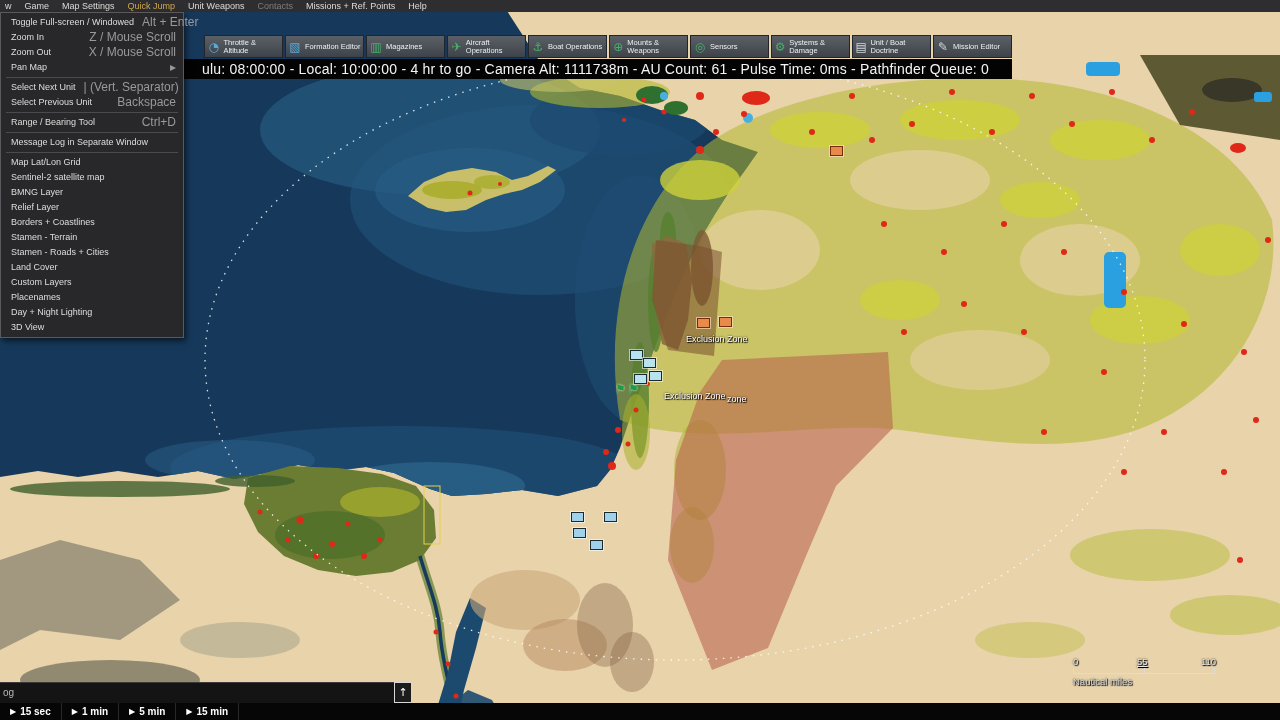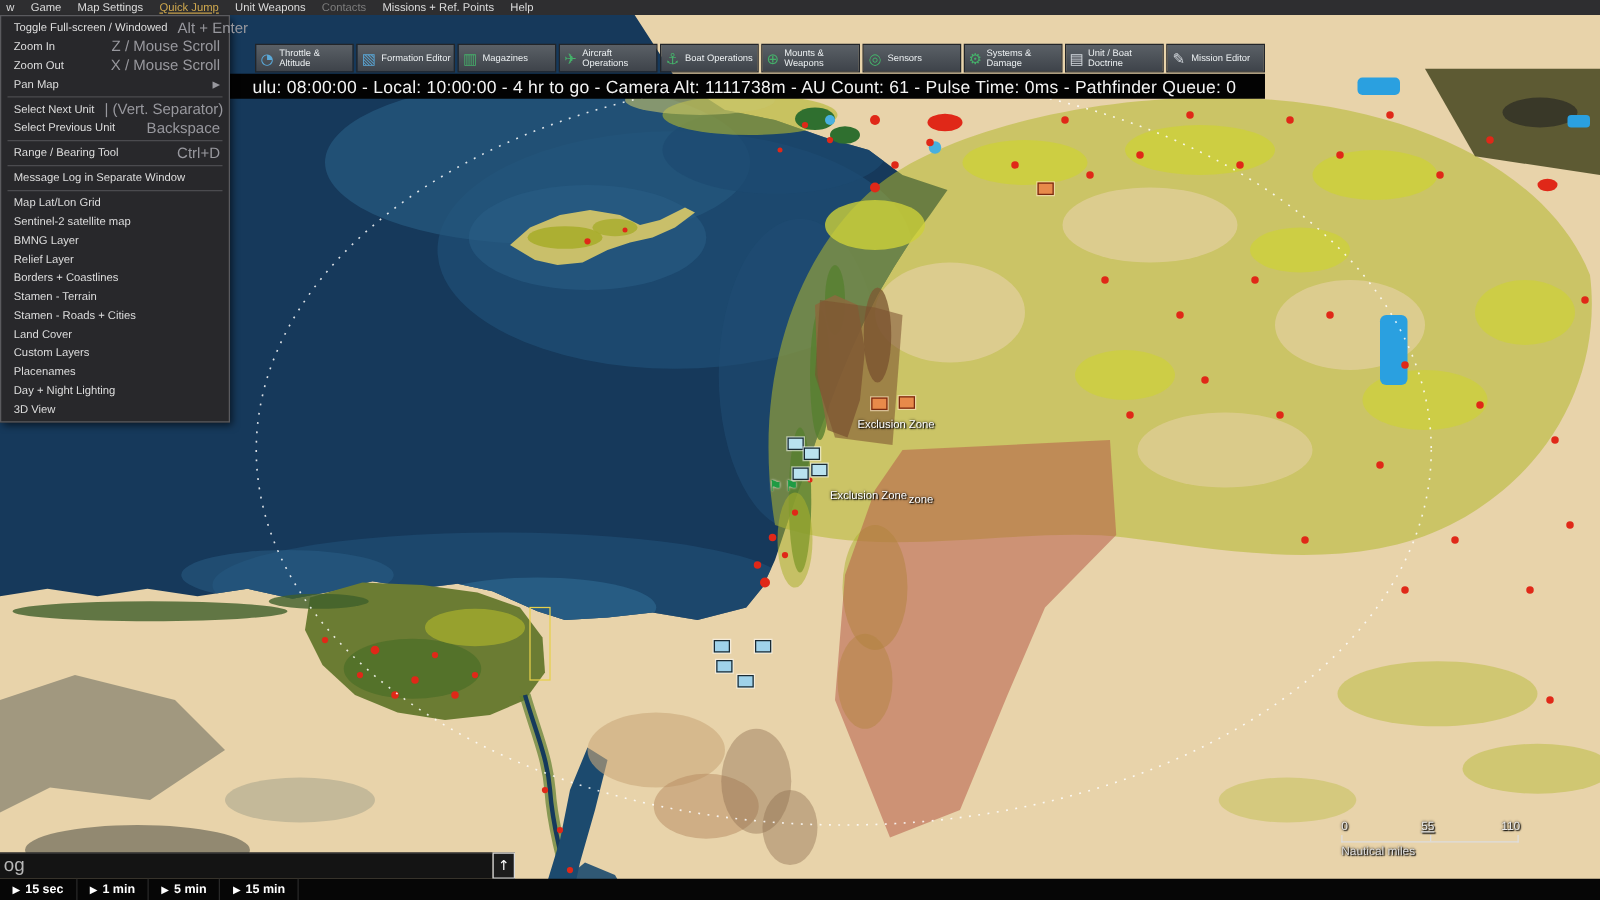--- a/index.html
+++ b/index.html
@@ -25,21 +25,21 @@
   #scale-tick-0{left:0;} #scale-tick-1{left:64px;text-decoration:underline;} #scale-tick-2{left:128px;}
   #scale-line{height:5px;border-left:1px solid #ddd;border-right:1px solid #ddd;
               border-bottom:1px solid #ddd;position:relative;}
   #scale-line i{position:absolute;left:70px;top:0;width:1px;height:5px;background:#ddd;}
   #scale-label{text-align:left;margin-top:2px;color:#ddd;}
   
   #menu-bar{position:absolute;left:0;top:0;width:1280px;height:12px;background:#2e2e30;
             z-index:5;display:flex;align-items:center;gap:13px;padding-left:5px;
             font-size:9px;color:#dcdcdc;box-sizing:border-box;}
   .menu-item{white-space:nowrap;cursor:default;}
-  .menu-item.highlight{color:#cfa84e;text-decoration:underline;}
+  .menu-item.highlight{color:#cfa84e;}
   .menu-item.disabled{color:#7d7d7d;}
   
   #dropdown{position:absolute;left:0;top:12px;width:184px;background:#28282b;
             border:1px solid #5a5a5e;z-index:6;padding:2px 0;box-sizing:border-box;
             box-shadow:2px 3px 6px rgba(0,0,0,.6);}
   .dd-item{height:15px;line-height:15px;display:flex;justify-content:space-between;
            padding:0 7px 0 10px;font-size:9px;color:#dedede;white-space:nowrap;}
   .dd-short{color:#98989e;font-size:12px;margin-left:8px;}
   .dd-sep{height:1px;background:#4b4b4f;margin:2px 5px;}
   
@@ -51,21 +51,21 @@
            font-family:"DejaVu Sans",sans-serif;}
   .tb-label{font-size:7.5px;line-height:8px;}
   
   #status-strip{position:absolute;left:0;top:59px;width:1012px;height:20px;background:#030303;
                 z-index:2;color:#f4f4f4;font-size:14px;line-height:20px;white-space:nowrap;
                 overflow:hidden;padding-left:202px;box-sizing:border-box;letter-spacing:.2px;}
   #info-block{position:absolute;left:202px;top:82px;z-index:2;color:#f2f2f2;font-size:9px;
               line-height:11px;text-shadow:0 0 2px #000,1px 1px 1px #000;white-space:nowrap;}
   
   #log-strip{position:absolute;left:0;bottom:17px;width:394px;height:21px;background:#141414;
-             border-top:1px solid #3a3a3a;z-index:4;color:#b8b8b8;font-size:15px;
+             border-top:1px solid #3a3a3a;z-index:4;color:#b8b8b8;font-size:10px;
              line-height:20px;padding-left:3px;box-sizing:border-box;}
   #log-expand{position:absolute;left:394px;bottom:17px;width:18px;height:21px;background:#1c1c1c;
               border:1px solid #d8d8d8;z-index:4;color:#fff;text-align:center;line-height:19px;
               font-size:11px;box-sizing:border-box;font-family:"DejaVu Sans",sans-serif;cursor:default;}
   #time-bar{position:absolute;left:0;bottom:0;width:1280px;height:17px;background:#060606;
             z-index:5;display:flex;align-items:center;color:#fff;}
   .time-btn{display:flex;align-items:center;gap:4px;height:100%;padding:0 10px;
             border-right:1px solid #282828;font-size:10px;font-weight:bold;cursor:default;}
   .play-icon{font-size:8px;line-height:8px;font-family:"DejaVu Sans",sans-serif;}
 </style>

